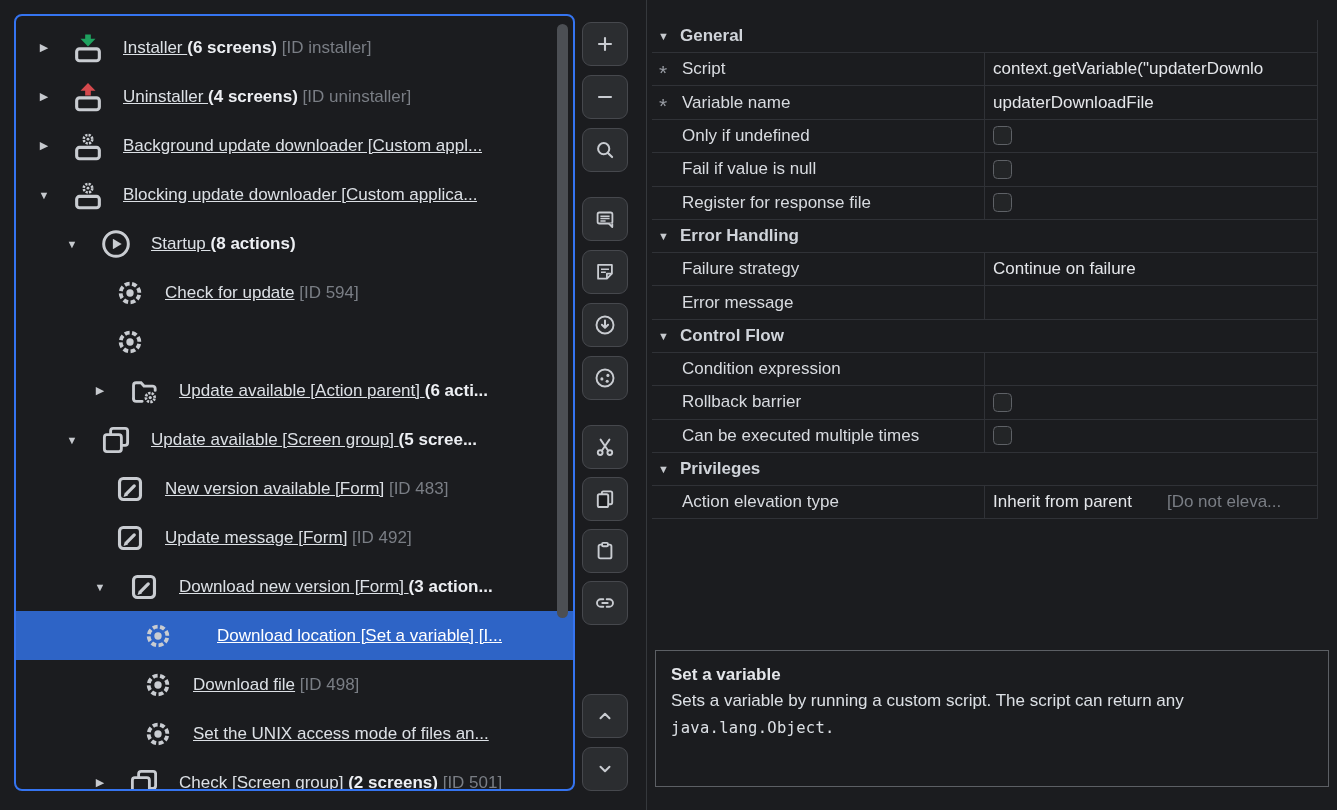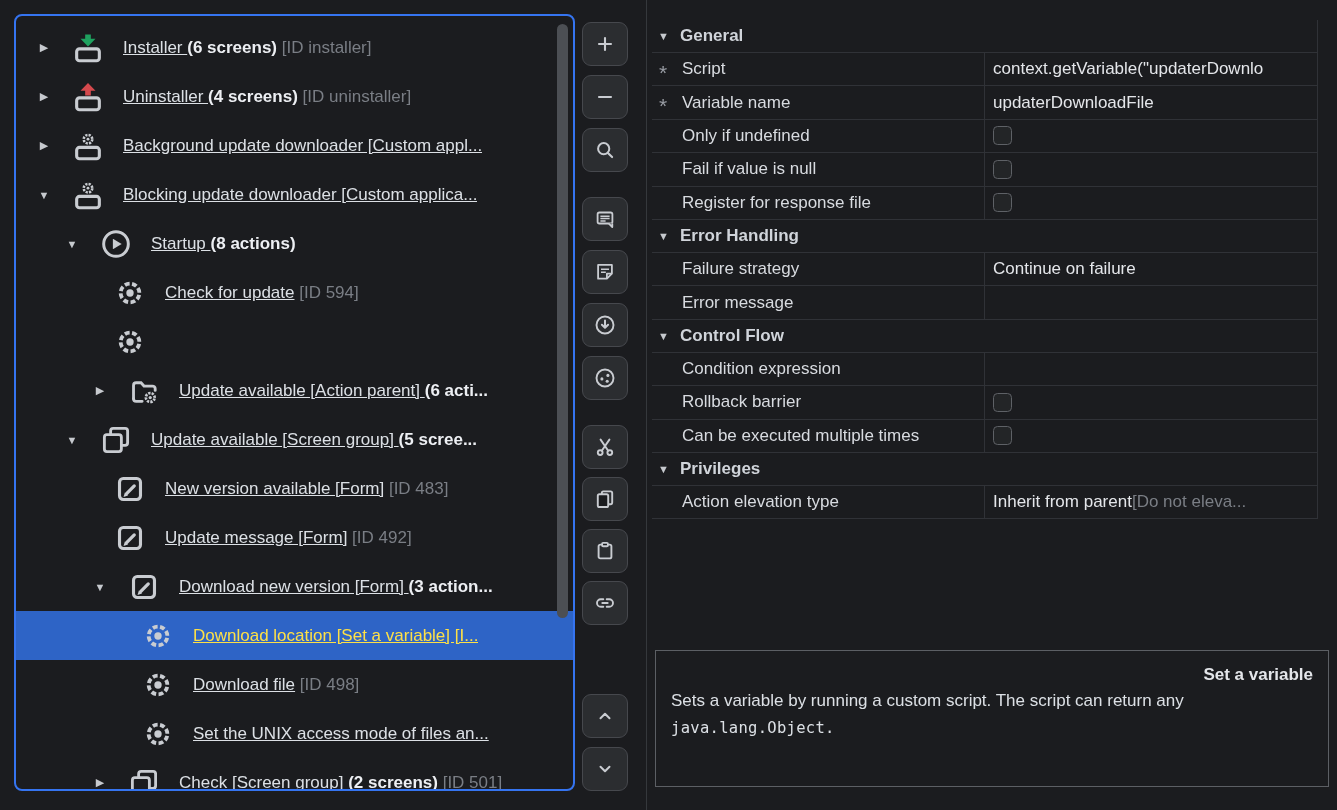--- a/index.html
+++ b/index.html
@@ -11,21 +11,21 @@
   html,body{width:1337px;height:810px;overflow:hidden;}
   body{background:var(--bg); font-family:"Liberation Sans", sans-serif; position:relative; color:var(--text);}
 
   
   .tree-panel{position:absolute; left:14px; top:14px; width:561px; height:777px;
     border:2px solid var(--accent); border-radius:8px; overflow:hidden; background:var(--bg);}
   .tree-content{position:absolute; inset:0; padding-top:7px;}
   .trow{height:49px; display:flex; align-items:center; white-space:nowrap; overflow:hidden;
     font-size:17px; color:var(--text); cursor:default; width:100%;}
   .trow.sel{background:var(--selection);}
-  .trow.sel .p-n,.trow.sel .p-b,.trow.sel .p-d{color:#fde047;}
+  .trow.sel .p-n,.trow.sel .p-b,.trow.sel .p-d{color:#ffffff;margin-left:24px;}
   .tsp{flex:none; display:inline-block;}
   .texp{flex:none; width:24px; text-align:center; font-size:11px; color:#c6c9ce;}
   .texp.leaf{width:10px;}
   .ticon{flex:none; width:34px; height:34px; margin:0 18px 0 15px; display:flex; align-items:center; justify-content:center;}
   .ttext{overflow:hidden;}
   .p-n{color:var(--text);text-decoration:underline;} .p-b{color:var(--bold); font-weight:bold;} .p-d{color:var(--dim);}
   .tree-scrollbar{position:absolute; right:3px; top:4px; width:14px; height:765px;}
   .tree-thumb{position:absolute; right:2px; top:4px; width:11px; height:594px; background:#4c4f54; border-radius:6px;}
 
   
@@ -38,27 +38,27 @@
   .prop-header{height:33px; display:flex; align-items:center; gap:10px; padding-left:5px;
     border-bottom:1px solid var(--line);}
   .ph-tri{font-size:11px; color:#c6c9ce; width:13px; text-align:center;}
   .ph-title{font-size:17px; font-weight:bold; color:#d0d4da;}
   .prop-row{height:33.4px; display:flex; border-bottom:1px solid var(--line); align-items:stretch;}
   .pr-label{width:332px; flex:none; position:relative; display:flex; align-items:center;
     padding-left:30px; font-size:17px; color:#d8dbe0; overflow:hidden; white-space:nowrap;}
   .req{position:absolute; left:7px; top:55%; transform:translateY(-42%); font-size:21px; color:#989ca3;}
   .pr-value{flex:1; border-left:1px solid var(--line); display:flex; align-items:center;
     padding-left:8px; font-size:17px; color:#e4e6ea; overflow:hidden; white-space:nowrap;}
-  .pr-value .vdim{color:var(--dim);}
+  .pr-value .vdim{color:var(--dim);margin-left:35px;}
   .cb{width:19px; height:19px; border:1.6px solid #5e6166; border-radius:4.5px; background:#232527;}
 
   
   .help-box{position:absolute; left:655px; top:650px; width:674px; height:137px;
     border:1px solid #5c5f64; padding:11px 15px; background:var(--bg);}
-  .help-title{font-size:17px; font-weight:bold; color:#e4e6ea; line-height:25px;text-align:right;}
+  .help-title{font-size:17px; font-weight:bold; color:#e4e6ea; line-height:25px;}
   .help-body{font-size:17px; color:var(--text); line-height:27px; margin-top:0;}
   .help-code{font-family:"DejaVu Sans Mono", monospace; font-size:15.5px; letter-spacing:.3px; white-space:nowrap;}
 </style>
 </head>
 <body>
 
 <div class="tree-panel">
   <div class="tree-content" id="tree-content">
       <div class="trow">
         <span class="tsp" style="width: 16px;"></span>

